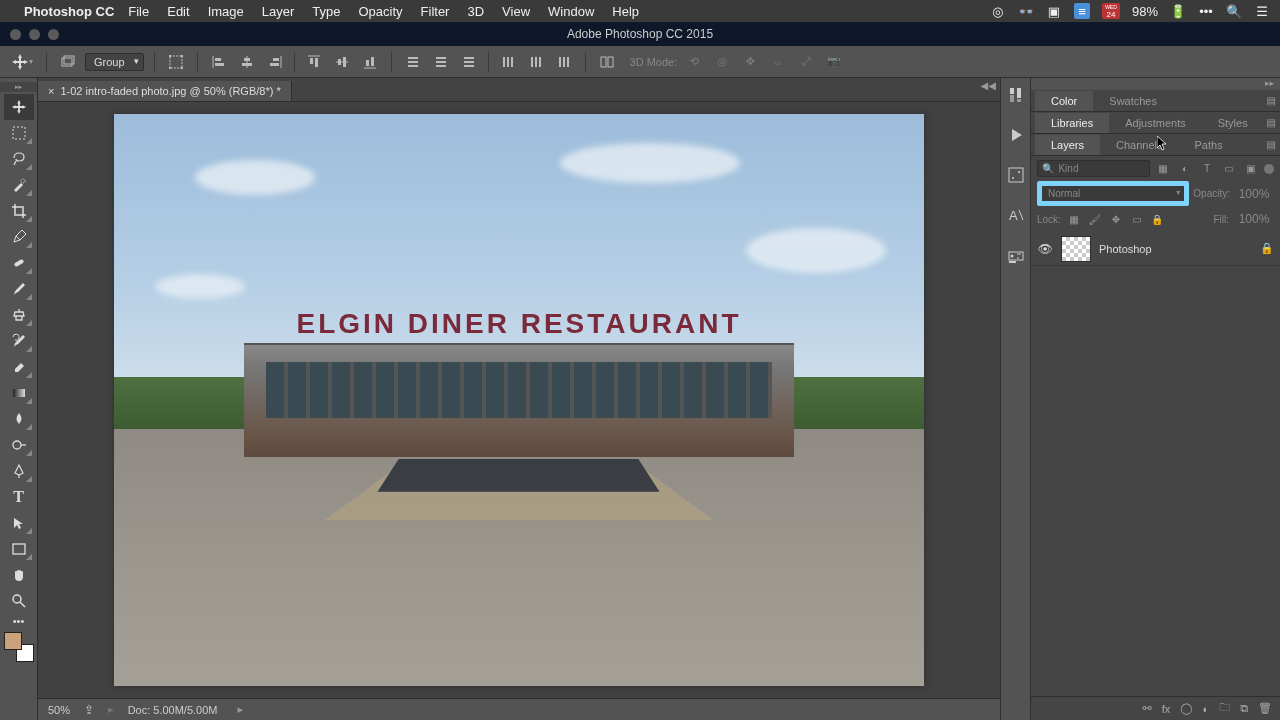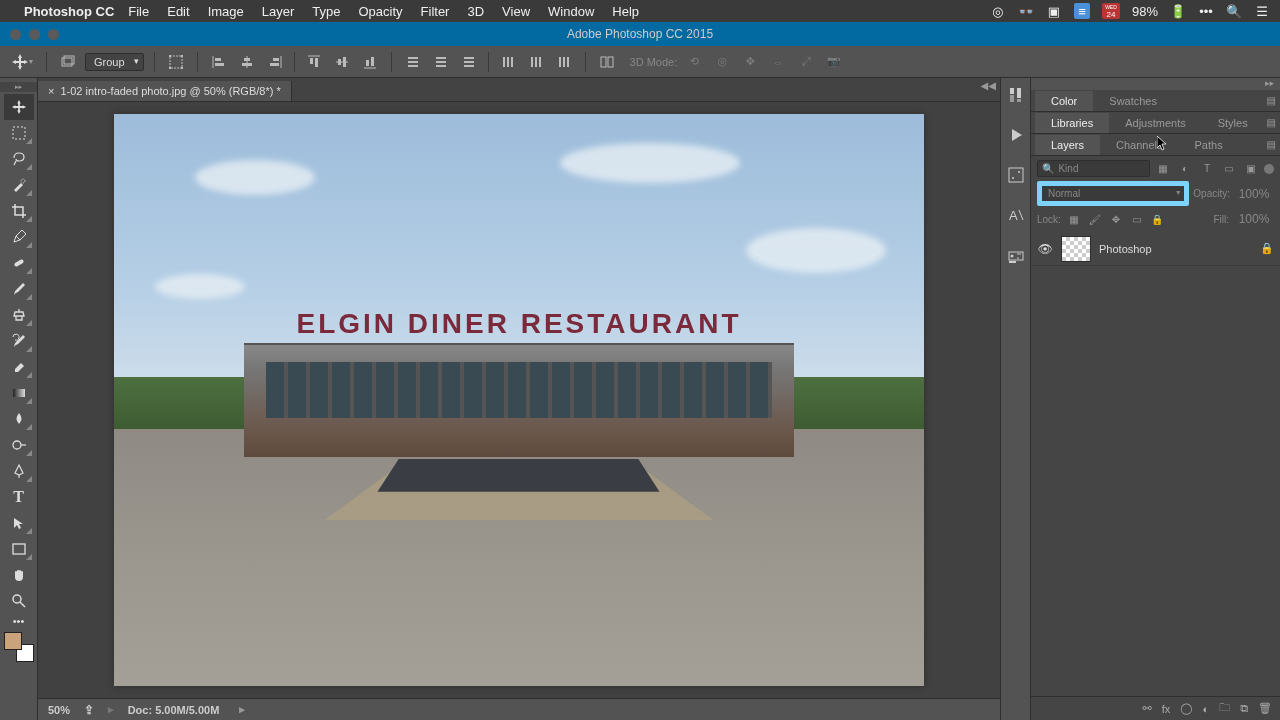--- a/index.html
+++ b/index.html
@@ -9,21 +9,21 @@
 .mac-menubar { height: 22px; background: #3a3a3a; display: flex; align-items: center; padding: 0 10px; color: #eee; font-size: 13px; }
 .mac-menubar .apple { font-size: 14px; margin-right: 14px; }
 .mac-menubar .app-name { font-weight: 600; margin-right: 14px; }
 .mac-menubar .menu-item { margin-right: 18px; cursor: default; }
 .mac-menubar .right { margin-left: auto; display: flex; align-items: center; gap: 12px; }
 .mac-date { width: 18px; height: 16px; background: #b33; color: #fff; font-size: 8px; display: flex; flex-direction: column; align-items: center; justify-content: center; border-radius: 2px; line-height: 7px; }
 .mac-date .dow { font-size: 5px; }
 .sys-icon { width: 16px; height: 16px; display: inline-flex; align-items: center; justify-content: center; }
 
 
-.win-title { height: 24px; background: #0369a1; display: flex; align-items: center; position: relative; }
+.win-title { height: 24px; background: #0f172a; display: flex; align-items: center; position: relative; }
 .traffic { display: flex; gap: 8px; padding-left: 10px; }
 .traffic span { width: 11px; height: 11px; border-radius: 50%; background: #5a5a5a; display: inline-block; }
 .win-title .title { position: absolute; left: 50%; transform: translateX(-50%); color: #ccc; font-size: 12px; }
 
 
 .options-bar { height: 32px; background: #535353; border-bottom: 1px solid #2e2e2e; display: flex; align-items: center; padding: 0 8px; gap: 6px; }
 .opt-tool { width: 28px; height: 22px; display: flex; align-items: center; justify-content: center; }
 .opt-sep { width: 1px; height: 20px; background: #3a3a3a; margin: 0 4px; }
 .opt-select { background: #434343; border: 1px solid #2e2e2e; color: #ddd; padding: 2px 18px 2px 8px; font-size: 11px; position: relative; border-radius: 2px; }
 .opt-select::after { content: "▾"; position: absolute; right: 4px; font-size: 9px; }
@@ -57,21 +57,21 @@
 .cloud { position: absolute; background: #e6eef4; border-radius: 50%; opacity: 0.8; filter: blur(3px); }
 .ground { position: absolute; inset: 55% 0 0 0; background: linear-gradient(to bottom, #8f8b84 0%, #9b968e 50%, #a49f97 100%); }
 .trees { position: absolute; top: 46%; left: 0; right: 0; height: 9%; background: linear-gradient(to bottom, #4e7040 0%, #3d5c32 100%); }
 .building { position: absolute; left: 16%; right: 16%; top: 40%; height: 20%; background: linear-gradient(to bottom, #888 0%, #777 20%, #6a5548 80%, #5d4a3e 100%); border-top: 2px solid #555; }
 .building::before { content: ""; position: absolute; top: 15%; left: 4%; right: 4%; height: 50%; background: repeating-linear-gradient(to right, #3a4a52 0, #3a4a52 18px, #555 18px, #555 22px); }
 .sign { position: absolute; left: 17%; right: 17%; top: 34%; color: #7a2a3a; font-weight: 700; font-size: 28px; letter-spacing: 3px; text-align: center; font-family: Arial Black, Arial, sans-serif; }
 .shadow-lot { position: absolute; top: 59%; left: 34%; width: 32%; height: 8%; background: #3a3d44; transform: perspective(200px) rotateX(45deg); }
 .lot-patch { position: absolute; top: 61%; left: 26%; width: 48%; height: 10%; background: #b9a77e; opacity: 0.5; clip-path: polygon(20% 0, 80% 0, 100% 100%, 0 100%); }
 
 
-.status-bar { height: 22px; background: #535353; border-top: 1px solid #2e2e2e; display: flex; align-items: center; padding: 0 10px; gap: 14px; color: #ccc; font-size: 11px; font-weight: bold; }
+.status-bar { height: 22px; background: #535353; border-top: 1px solid #2e2e2e; display: flex; align-items: center; padding: 0 10px; gap: 14px; color: #ccc; font-size: 11px; }
 .status-bar .share { font-size: 12px; }
 .status-bar .chevron { margin-left: 6px; color: #999; }
 
 
 .right-dock { width: 30px; background: #535353; border-left: 1px solid #2e2e2e; display: flex; flex-direction: column; align-items: center; padding-top: 6px; gap: 18px; }
 .dock-icon { width: 22px; height: 22px; display: flex; align-items: center; justify-content: center; color: #ccc; }
 
 .panels { width: 250px; background: #535353; border-left: 1px solid #2e2e2e; display: flex; flex-direction: column; }
 .panel-collapse { height: 12px; display: flex; justify-content: flex-end; padding-right: 6px; font-size: 9px; color: #999; }
 .panel-tabrow { height: 22px; background: #454545; display: flex; align-items: center; border-bottom: 1px solid #2e2e2e; padding-left: 4px; position: relative; }

